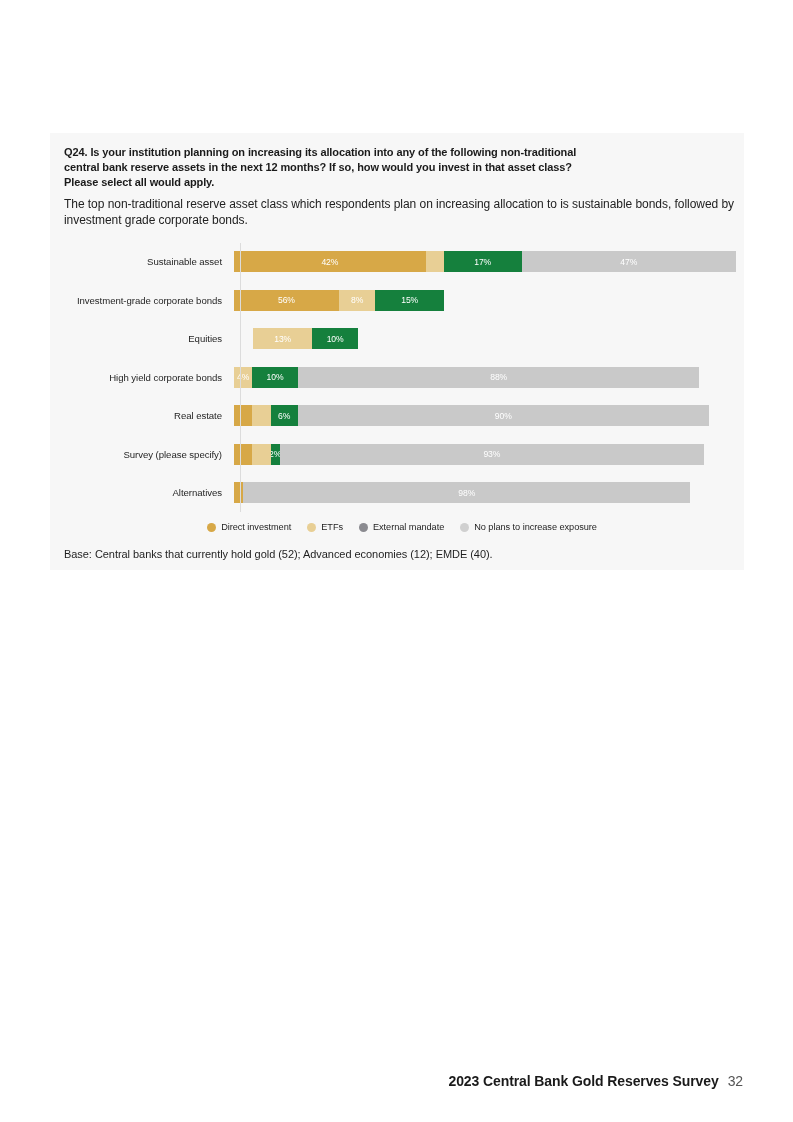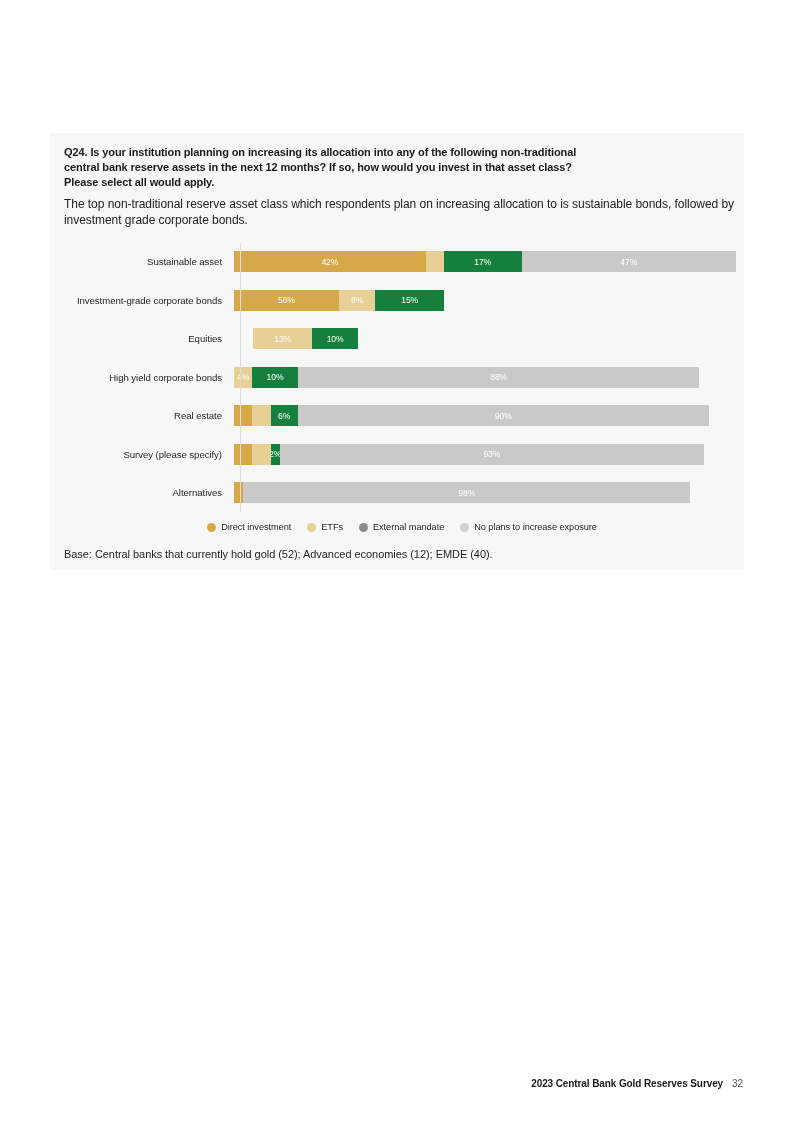--- a/index.html
+++ b/index.html
@@ -151,21 +151,21 @@
   }
 
   
   .footer {
     position: absolute;
     right: 50px;
     bottom: 33px;
     display: flex;
     align-items: baseline;
     gap: 9px;
-    font-size: 10px;
+    font-size: 14px;
   }
   .footer-title {
     font-weight: bold;
     color: #1a1a1a;
     letter-spacing: -0.1px;
   }
   .footer-page {
     color: #555555;
     letter-spacing: -0.1px;
   }

